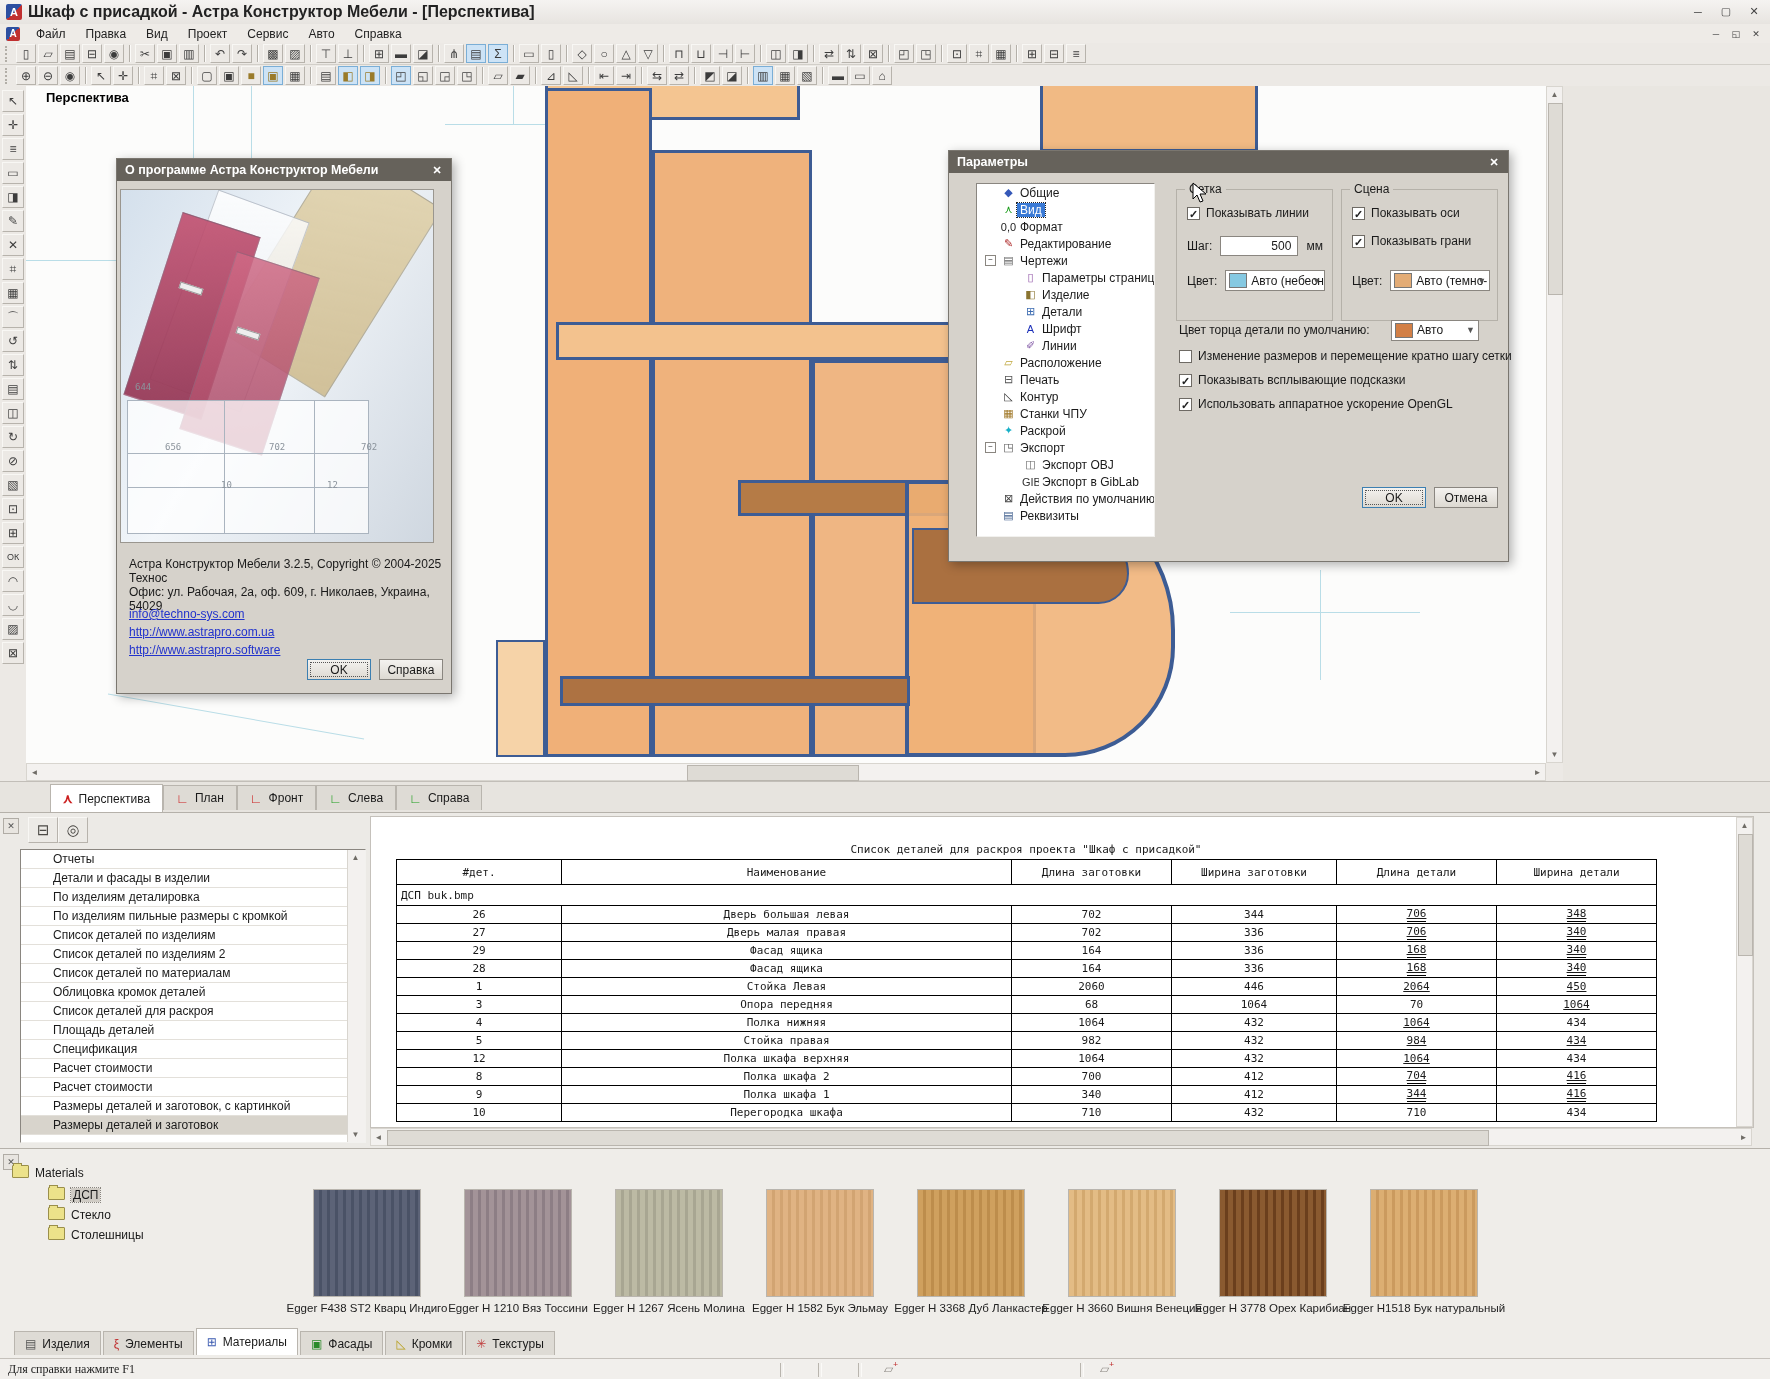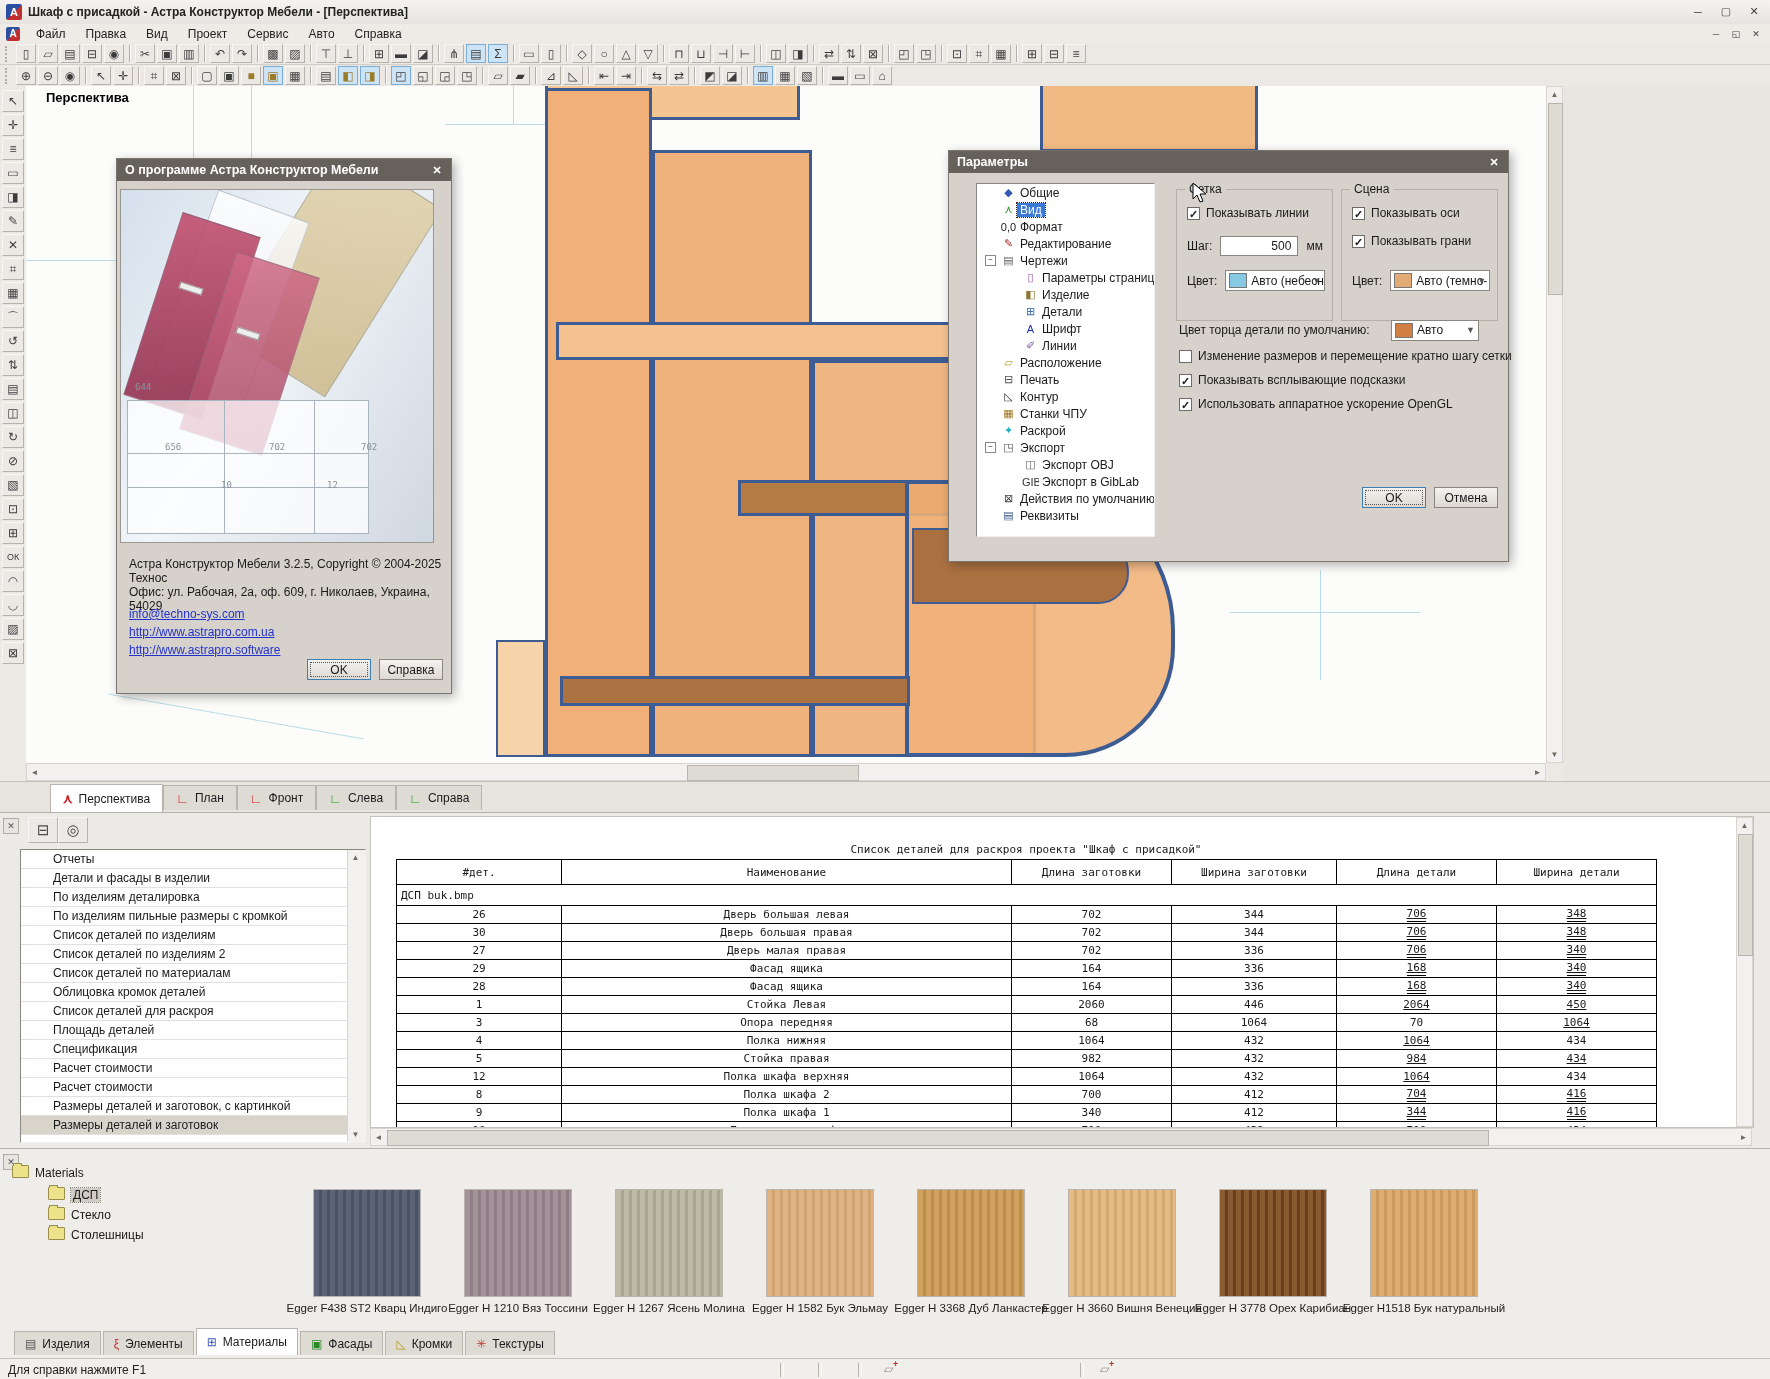--- a/index.html
+++ b/index.html
@@ -4,21 +4,21 @@
 <style>
   html,body{margin:0;padding:0;}
   body{width:1770px;height:1379px;position:relative;overflow:hidden;
        font-family:"Liberation Sans",sans-serif;background:#ece9e5;font-size:12px;color:#1a1a1a;}
   .abs{position:absolute;}
   
   .titlebar{left:0;top:0;width:1770px;height:24px;background:linear-gradient(#f5f3f1,#e7e4e0);
             border-bottom:1px solid #cac6c0;display:flex;align-items:center;}
   .appico{width:16px;height:16px;margin:0 6px 0 6px;background:linear-gradient(135deg,#2d4fa0 50%,#c03030 50%);
           color:#fff;font-weight:bold;font-size:11px;display:flex;align-items:center;justify-content:center;border-radius:2px;}
-  .wtitle{font-weight:bold;font-size:12px;color:#222;}
+  .wtitle{font-weight:bold;font-size:16px;color:#222;}
   .winbtns{position:absolute;right:2px;top:2px;display:flex;}
   .wbtn{width:28px;height:19px;display:flex;align-items:center;justify-content:center;color:#444;font-size:11px;}
   .menubar{left:0;top:24px;width:1770px;height:19px;display:flex;align-items:center;background:#eeebe7;
            border-bottom:1px solid #d4d1cb;}
   .mitem{padding:2px 10px;font-size:12px;color:#222;}
   .menu-winbtns{position:absolute;right:4px;top:26px;display:flex;}
   .wbtn.small{width:20px;height:15px;font-size:9px;}
   
   .tb{left:0;width:1770px;height:22px;display:flex;align-items:center;background:#ece9e5;
       border-bottom:1px solid #d2cfc9;padding-left:2px;box-sizing:border-box;}
@@ -79,21 +79,21 @@
   .mt-row{position:absolute;font-size:12px;white-space:nowrap;}
   .mt-row .lbl.sel{background:#d0ccc5;outline:1px dotted #8a8680;padding:0 2px;}
   .swatch{position:absolute;width:108px;height:108px;border:1px solid #b9b5ae;box-sizing:border-box;}
   .swlabel{position:absolute;width:170px;text-align:center;font-size:11.5px;color:#222;white-space:nowrap;}
   .btabs{position:absolute;left:14px;top:182px;display:flex;}
   .btab{height:23px;padding:0 10px;display:flex;align-items:center;gap:6px;background:#dedbd5;
         border:1px solid #b9b5ae;border-bottom:none;font-size:12px;margin-right:2px;}
   .btab.active{background:#fff;height:26px;margin-top:-3px;}
   
   .statusbar{left:0;top:1358px;width:1770px;height:21px;background:#f1efec;border-top:1px solid #c5c1bb;
-             display:flex;align-items:center;font-size:12px;color:#222;}
+             display:flex;align-items:center;font-size:12px;color:#222;font-family:Liberation Serif, serif;}
   .sdiv{width:2px;height:14px;border-left:1px solid #b9b5ae;border-right:1px solid #fbfaf8;position:absolute;top:4px;}
   .scube{position:absolute;top:3px;font-size:12px;color:#8a8680;}
   .scube:after{content:"+";position:absolute;right:-5px;top:-3px;color:#c03030;font-size:9px;font-weight:bold;}
   
   .dlg{box-shadow:3px 3px 10px rgba(0,0,0,.3);border:1px solid #7a766f;background:#d6d2cb;z-index:40;}
   .dlg-title{height:22px;background:#66625b;color:#fff;font-weight:bold;font-size:12.5px;display:flex;
              align-items:center;padding-left:8px;position:relative;}
   .dlg-x{position:absolute;right:6px;top:3px;width:16px;height:16px;display:flex;align-items:center;
          justify-content:center;color:#fff;font-size:11px;}
   .btn{position:absolute;width:64px;height:21px;background:linear-gradient(#f4f2ef,#ddd9d2);
@@ -436,28 +436,20 @@
 
           <tr>
             <td class="l">26</td>
             <td class="l">Дверь большая левая</td>
             <td class="c">702</td>
             <td class="c">344</td>
             <td class="c"><span class="uv" data-u="2">706</span></td>
             <td class="c"><span class="uv" data-u="2">348</span></td>
           </tr>
 
-          <tr>
-            <td class="l">30</td>
-            <td class="l">Дверь большая правая</td>
-            <td class="c">702</td>
-            <td class="c">344</td>
-            <td class="c"><span class="uv" data-u="2">706</span></td>
-            <td class="c"><span class="uv" data-u="2">348</span></td>
-          </tr>
 
           <tr>
             <td class="l">27</td>
             <td class="l">Дверь малая правая</td>
             <td class="c">702</td>
             <td class="c">336</td>
             <td class="c"><span class="uv" data-u="2">706</span></td>
             <td class="c"><span class="uv" data-u="2">340</span></td>
           </tr>
 

